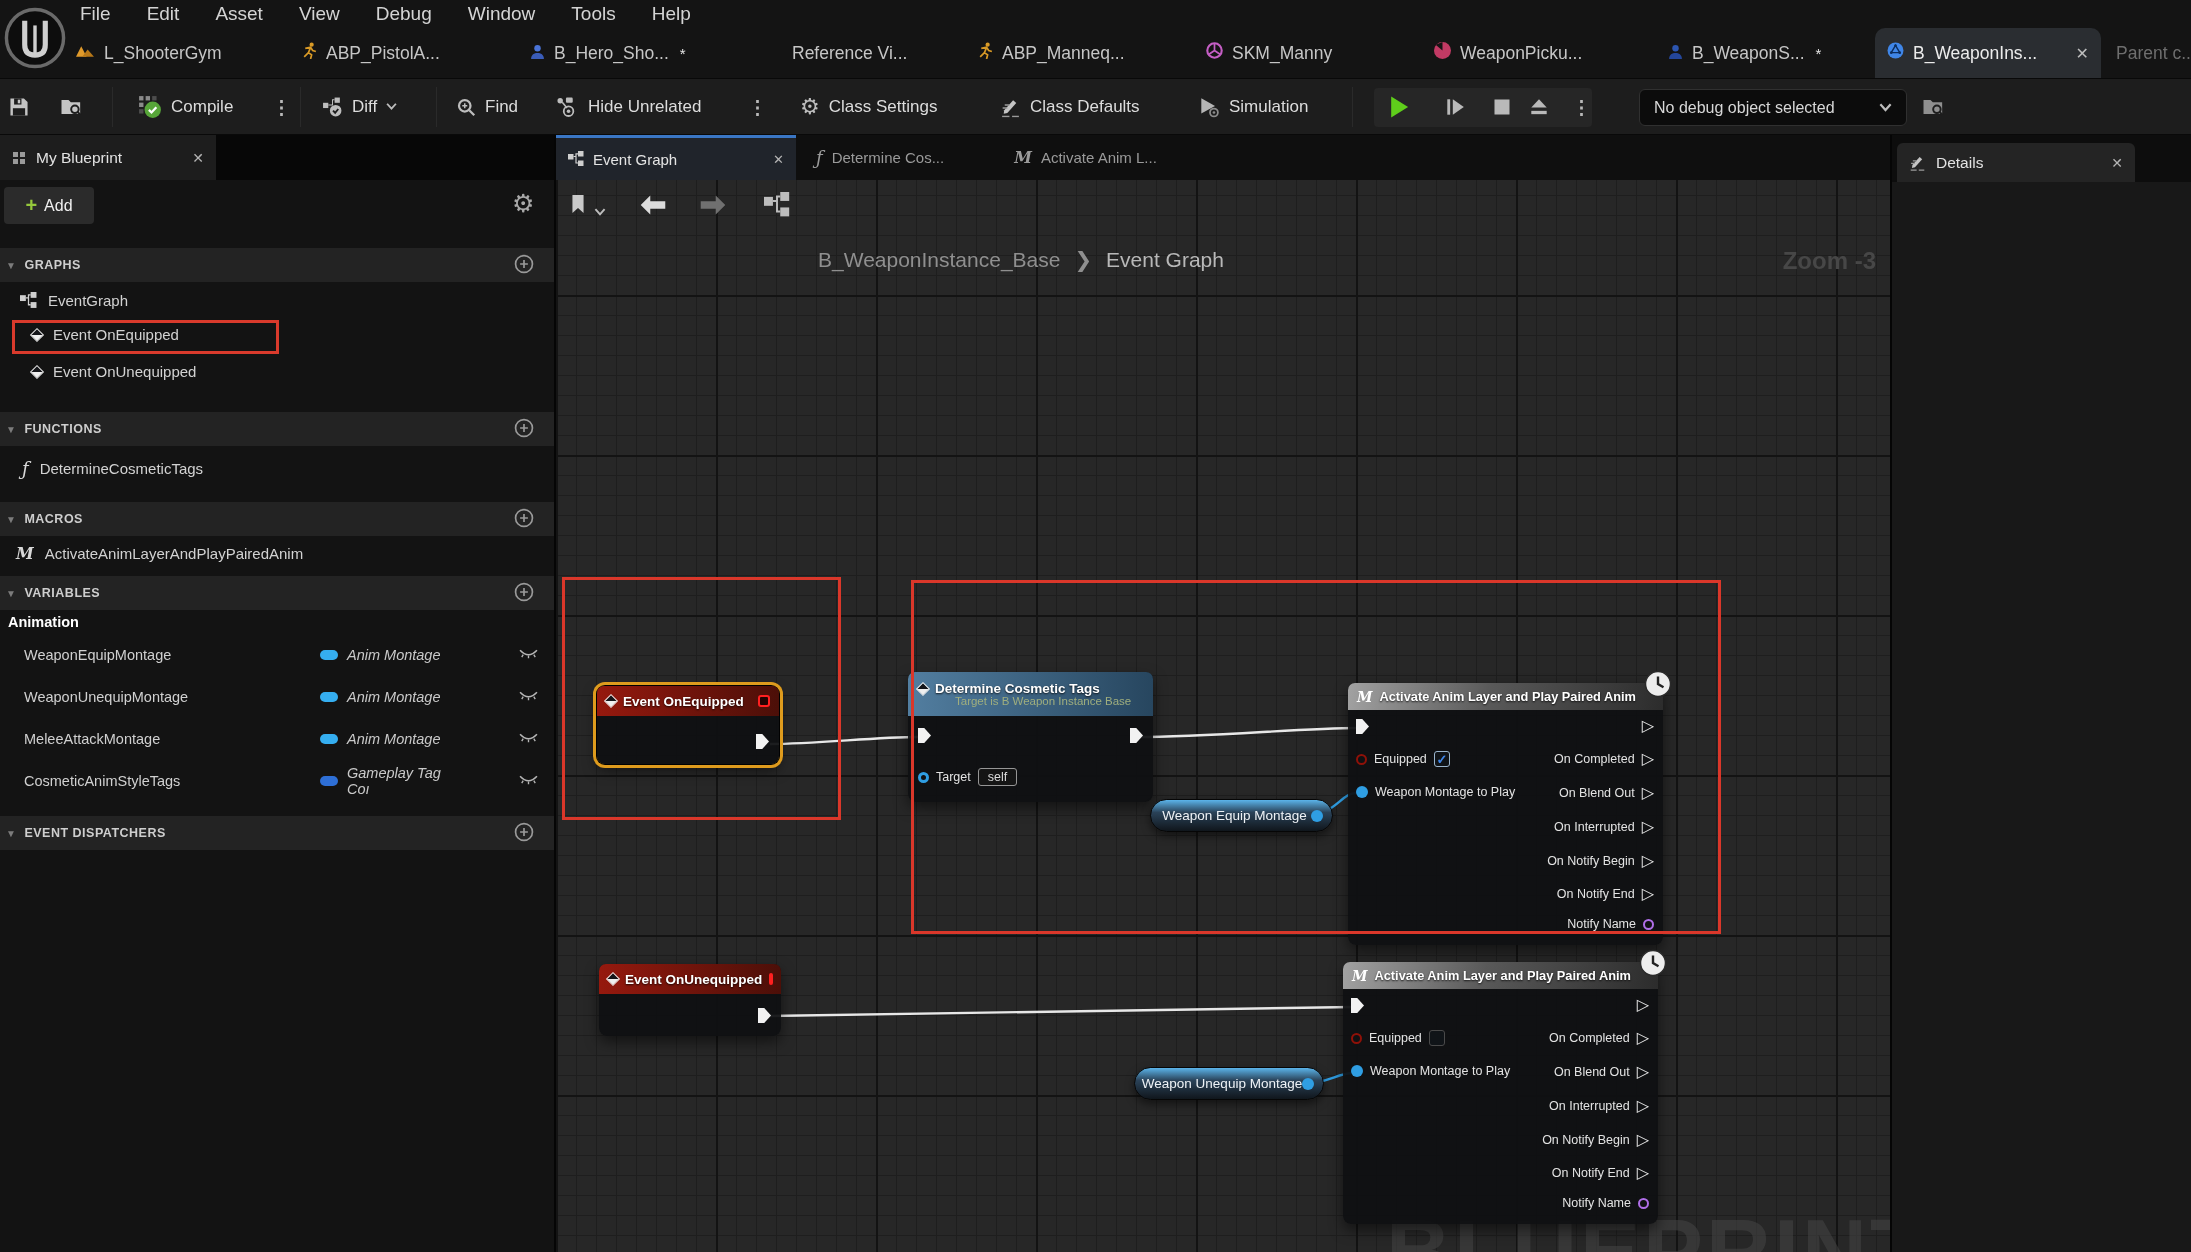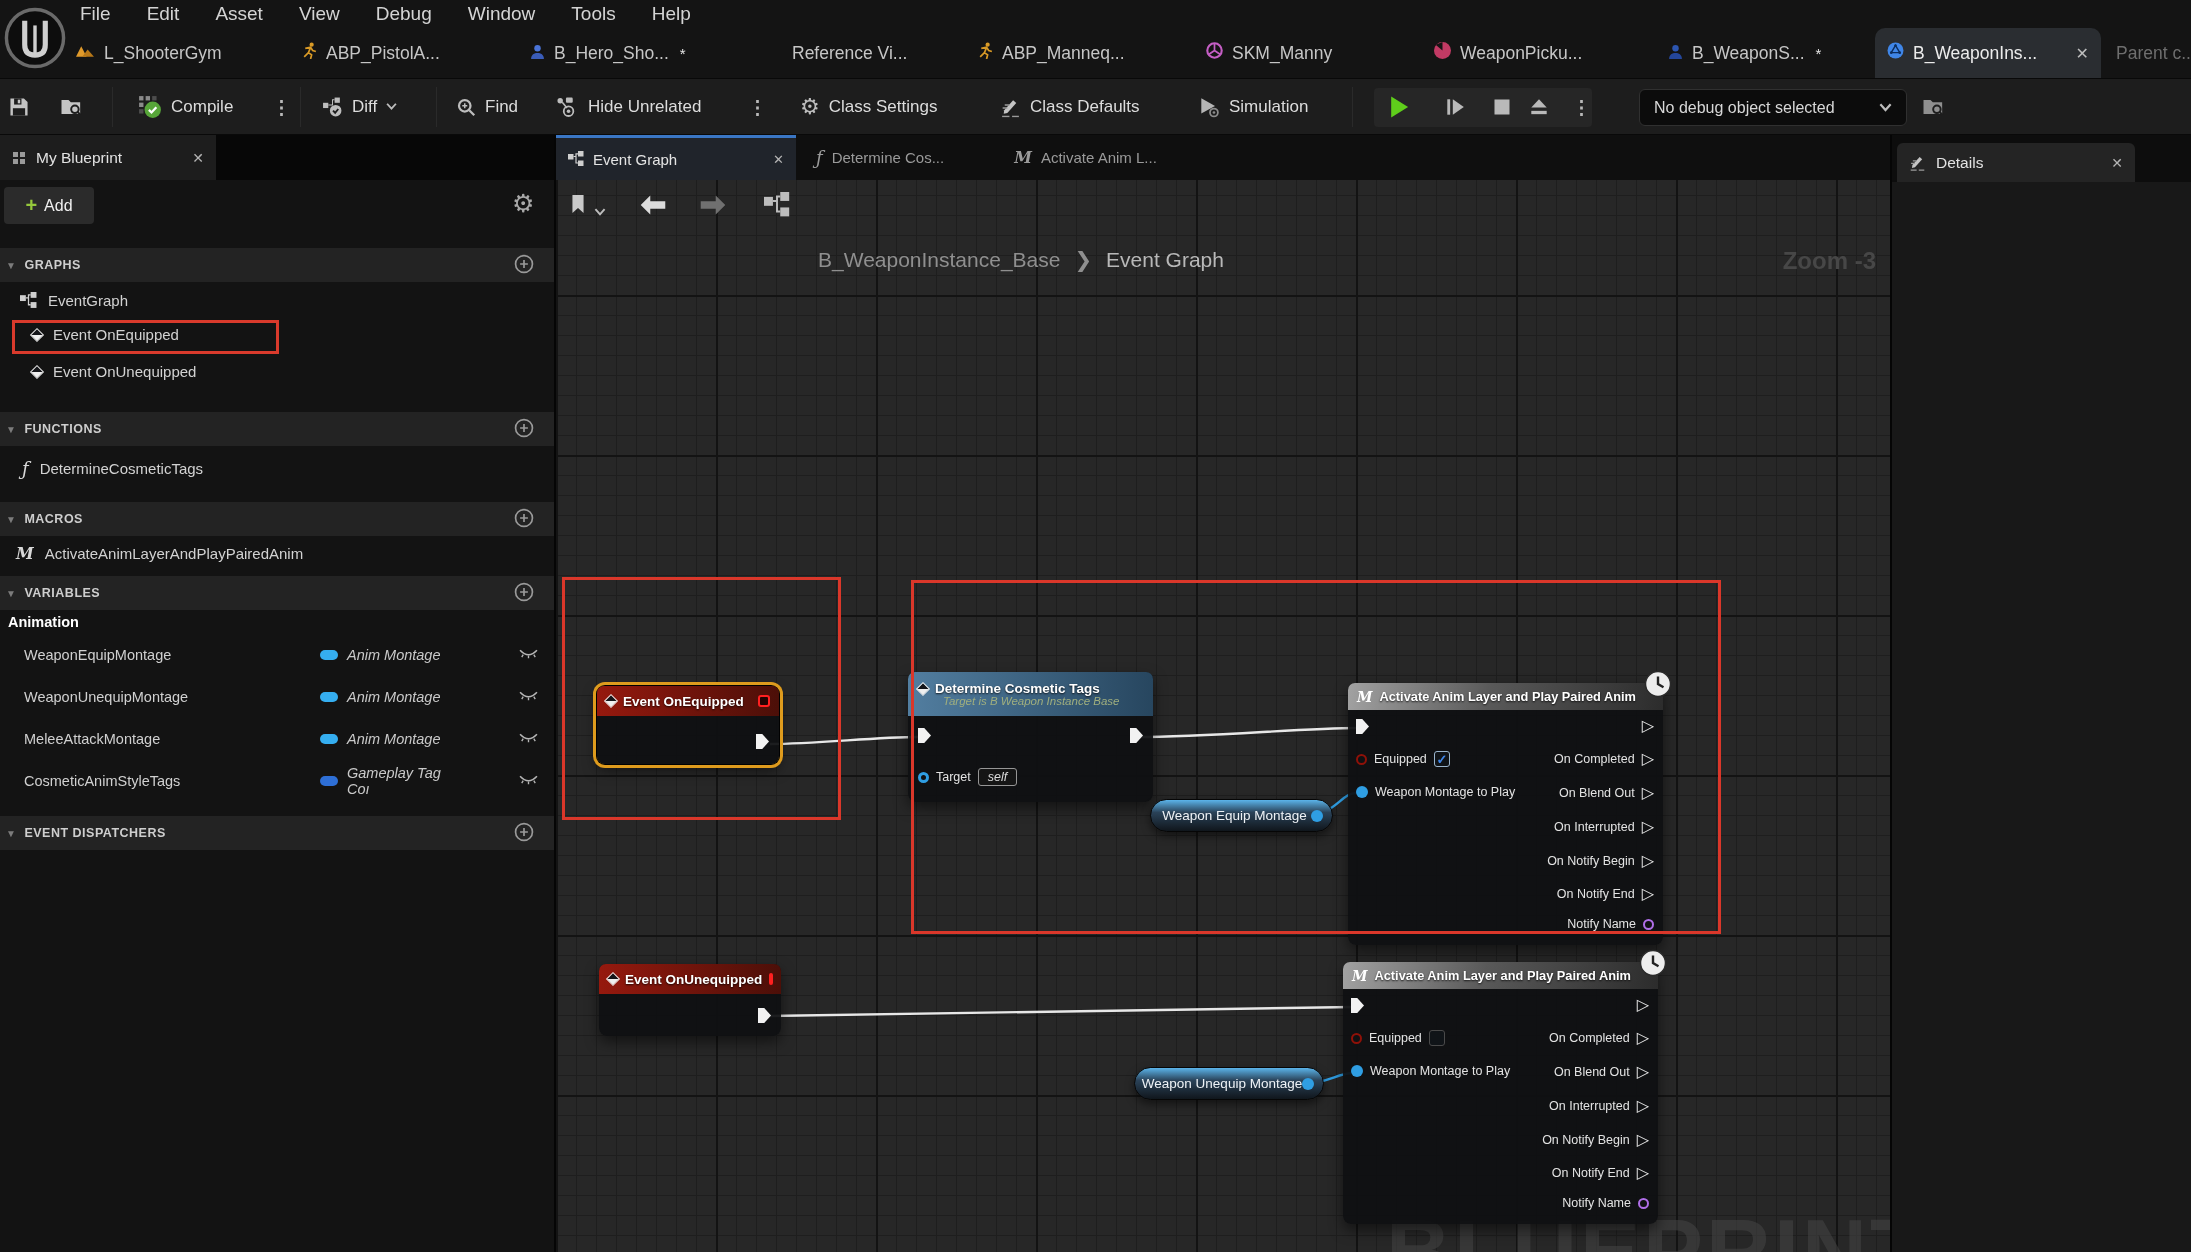--- a/index.html
+++ b/index.html
@@ -91,38 +91,38 @@
   
   .node { position:absolute; z-index:20; border-radius:8px; background:rgba(15,16,18,.94);
     box-shadow:0 6px 14px rgba(0,0,0,.5); }
   .node.selected { box-shadow:0 0 0 1px #000, 0 0 0 4px #de9b1d, 0 6px 14px rgba(0,0,0,.55); }
   .n-head { height:30px; border-radius:7px 7px 0 0; display:flex; align-items:center; gap:7px; padding:0 9px; }
   .n-head.red { background:linear-gradient(90deg,#96190e,#4c0f08); }
   .n-head.blue { background:linear-gradient(90deg,#527ea0,#27465f); height:44px; border-radius:7px 7px 0 0;
     flex-direction:column; align-items:flex-start; justify-content:center; gap:1px; padding:0 10px; }
   .n-head.gray { background:linear-gradient(100deg,#a2a2a2,#595959 45%,#2c2c2c); height:27px; }
   .n-title { color:#fff; font-size:13.5px; font-weight:bold; text-shadow:0 1px 2px rgba(0,0,0,.8); white-space:nowrap; }
-  .n-sub { color:#9fae7e; font-size:11.5px; font-style:italic; margin-left:25px; margin-top:-2px; }
+  .n-sub { color:#9fae7e; font-size:11.5px; margin-left:37px; margin-top:-2px; }
   .head-line { display:flex; align-items:center; gap:7px; }
   .red-badge { margin-left:auto; width:12px; height:12px; border:2px solid #ff2020; border-radius:3px; background:#230302; }
   .exec-f { display:inline-block; width:13px; height:15px; background:#f2f2f2;
     clip-path:polygon(0 0,48% 0,100% 50%,48% 100%,0 100%); }
   .exec-o { color:#eaeaea; font-size:16px; line-height:1; }
   .pin-row { position:absolute; display:flex; align-items:center; gap:7px; color:#e3e3e3; font-size:12.5px; white-space:nowrap; }
   .pin-row.right { flex-direction:row; justify-content:flex-end; }
   .ring { width:11px; height:11px; border-radius:50%; flex:none; }
   .ring.bool { border:2.5px solid #8f1108; }
   .ring.name { border:2.5px solid #b06fe8; }
   .dot.obj { width:12px; height:12px; border-radius:50%; background:#2f9ee3; flex:none; }
   .ring.obj { border:3px solid #2f9ee3; }
   .cbox { width:16px; height:16px; border:1.5px solid #9ab4cc; border-radius:3px; background:#101418;
     display:flex; align-items:center; justify-content:center; }
   .cbox.checked { color:#3f86e8; font-size:13px; font-weight:bold; }
   .selfbox { border:1px solid #969696; border-radius:3px; background:#151515; color:#dcdcdc; font-size:12.5px;
-    padding:1px 9px;font-style:italic; }
+    padding:1px 9px; }
   .clock-badge { position:absolute; right:-9px; top:-13px; z-index:25; }
   .getter { position:absolute; z-index:20; height:33px; border-radius:17px; border:1px solid #060606;
     background:linear-gradient(180deg,#5bb4ea 0%,#2a4258 40%,#10161c 100%);
     display:flex; align-items:center; justify-content:center; color:#eef2f6; font-size:13.5px;
     box-shadow:0 4px 9px rgba(0,0,0,.5); padding-right:14px; }
   .getter .dot.obj { position:absolute; right:9px; }
 
   
   #details { position:absolute; left:1890px; top:135px; width:301px; height:1117px; background:#181818;
     border-left:2px solid #050505; }

